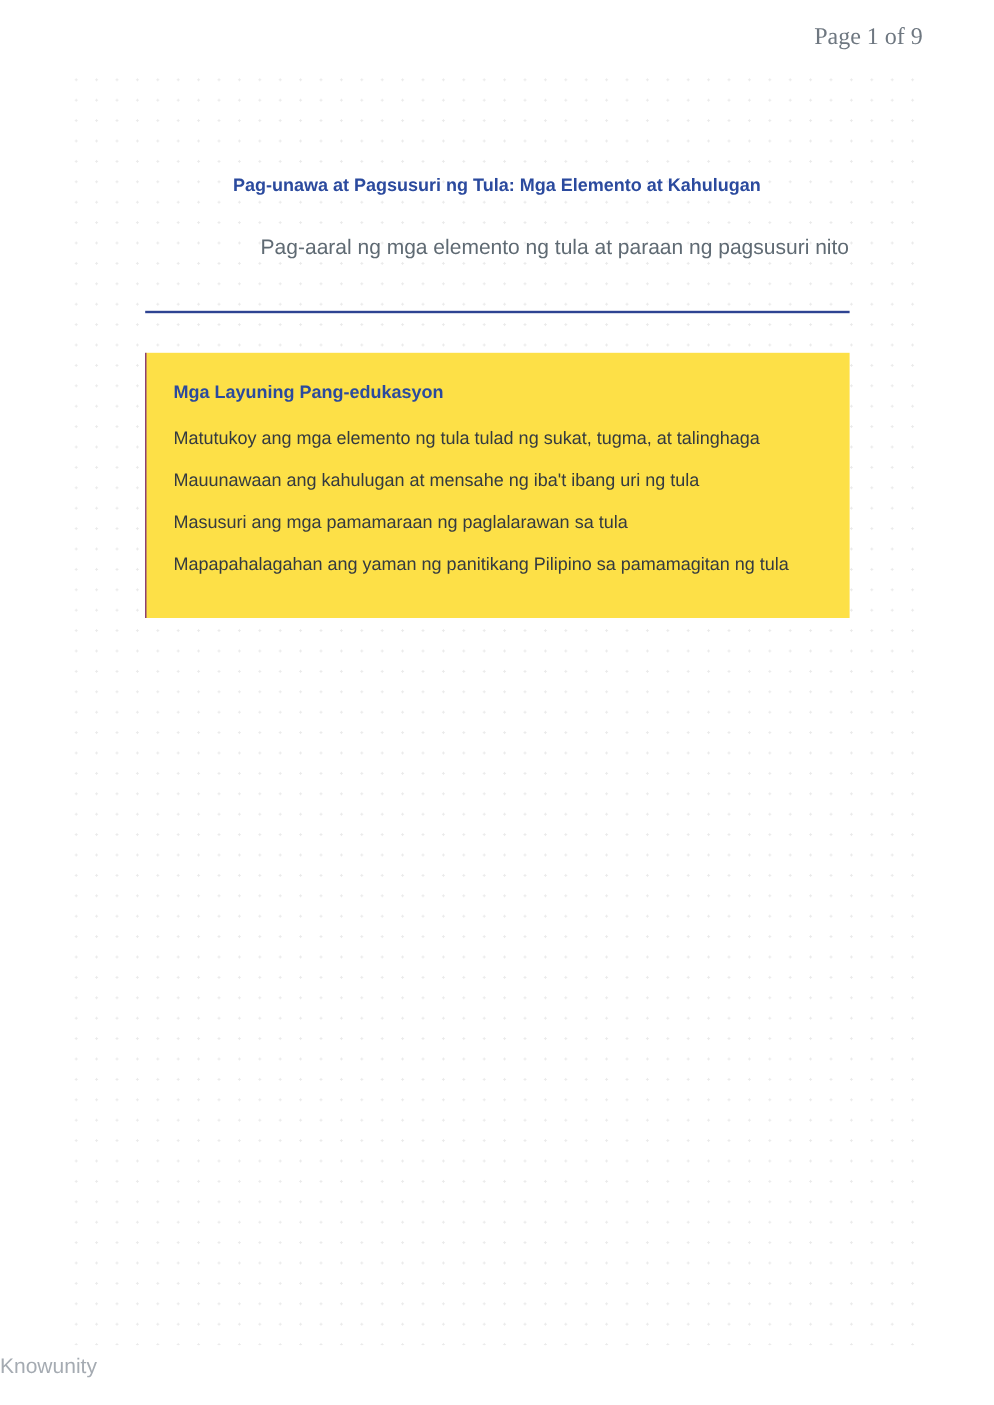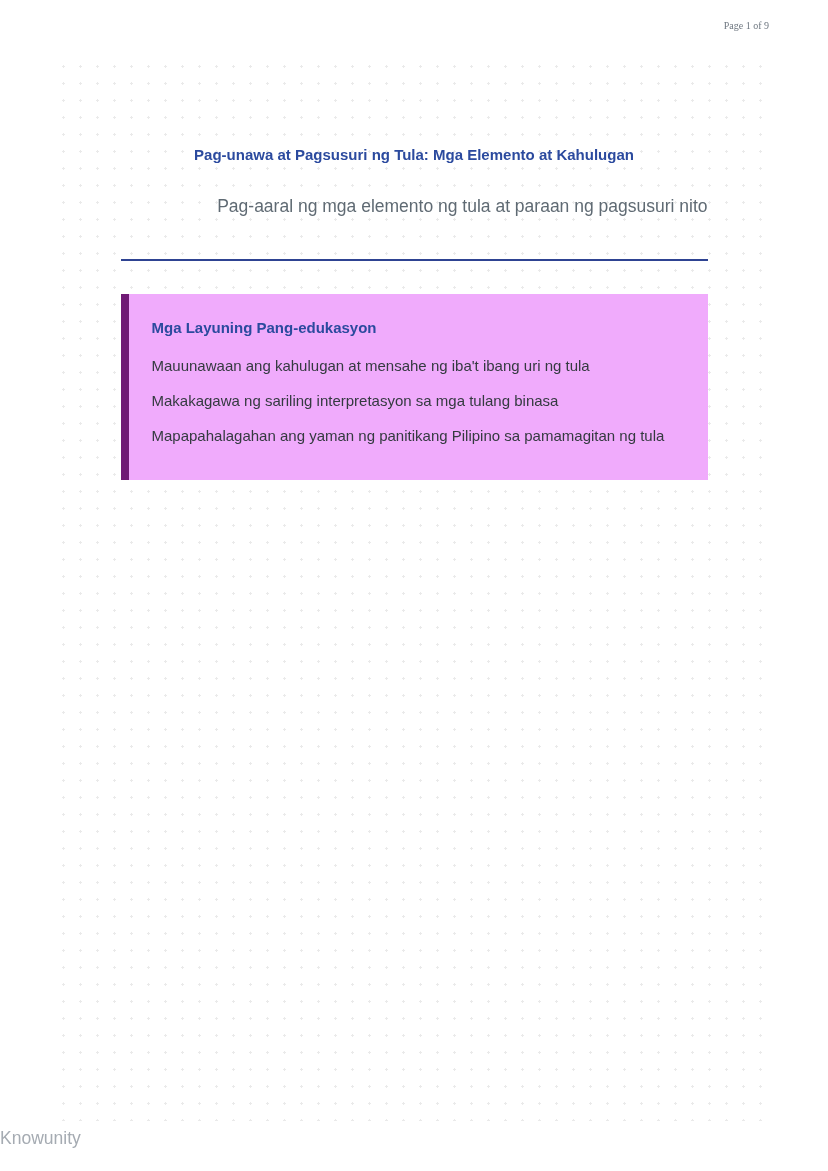--- a/index.html
+++ b/index.html
@@ -26,21 +26,21 @@
     bottom: 50px;
     background-image: radial-gradient(circle, #eaeaea 1.1px, transparent 1.1px);
     background-size: 17px 17px;
     pointer-events: none;
   }
   .page-indicator {
     position: absolute;
     top: 20px;
     right: 59px;
     font-family: "Liberation Serif", serif;
-    font-size: 10px;
+    font-size: 20px;
     color: #6e7780;
     z-index: 2;
   }
   .content {
     position: relative;
     z-index: 1;
     margin: 16px auto;
     width: 587px;
     padding-left: 0;
   }
@@ -61,22 +61,22 @@
     line-height: 1.1;
   }
   .divider {
     margin: 43px 0 0 0;
     border: none;
     border-top: 2px solid #2e4392;
     width: 100%;
   }
   .objectives-box {
     margin-top: 33px;
-    background: #f0abfc;
-    border-left: 8px solid #701a75;
+    background: #fde047;
+    border-left: 1px solid #701a75;
     padding: 23px 24px 34px 23px;
     box-sizing: border-box;
     width: 100%;
   }
   .objectives-heading {
     margin: 0 0 17px 0;
     font-size: 15px;
     font-weight: bold;
     color: #2b4a9e;
     line-height: 1.4;
@@ -112,22 +112,23 @@
 
     <h1 class="doc-title">Pag-unawa at Pagsusuri ng Tula: Mga Elemento at Kahulugan</h1>
 
     <p class="doc-subtitle">Pag-aaral ng mga elemento ng tula at paraan ng pagsusuri nito</p>
 
     <hr class="divider">
 
     <div class="objectives-box">
       <h2 class="objectives-heading">Mga Layuning Pang-edukasyon</h2>
 
+      <p class="objective-item">Matutukoy ang mga elemento ng tula tulad ng sukat, tugma, at talinghaga</p>
       <p class="objective-item">Mauunawaan ang kahulugan at mensahe ng iba't ibang uri ng tula</p>
-      <p class="objective-item">Makakagawa ng sariling interpretasyon sa mga tulang binasa</p>
+      <p class="objective-item">Masusuri ang mga pamamaraan ng paglalarawan sa tula</p>
       <p class="objective-item">Mapapahalagahan ang yaman ng panitikang Pilipino sa pamamagitan ng tula</p>
     </div>
 
   </div>
 
   <div class="footer-brand">Knowunity</div>
 
 </div>
 
 </body></html>

